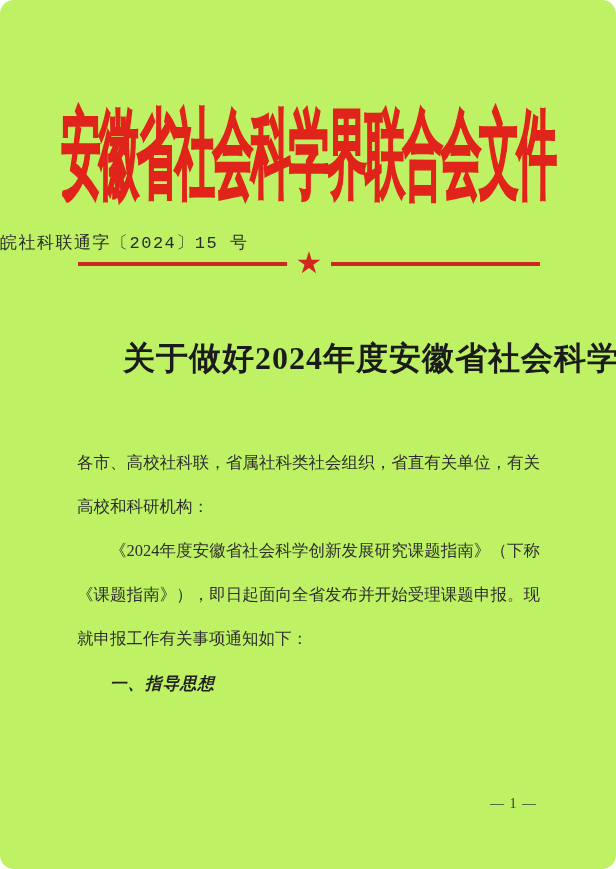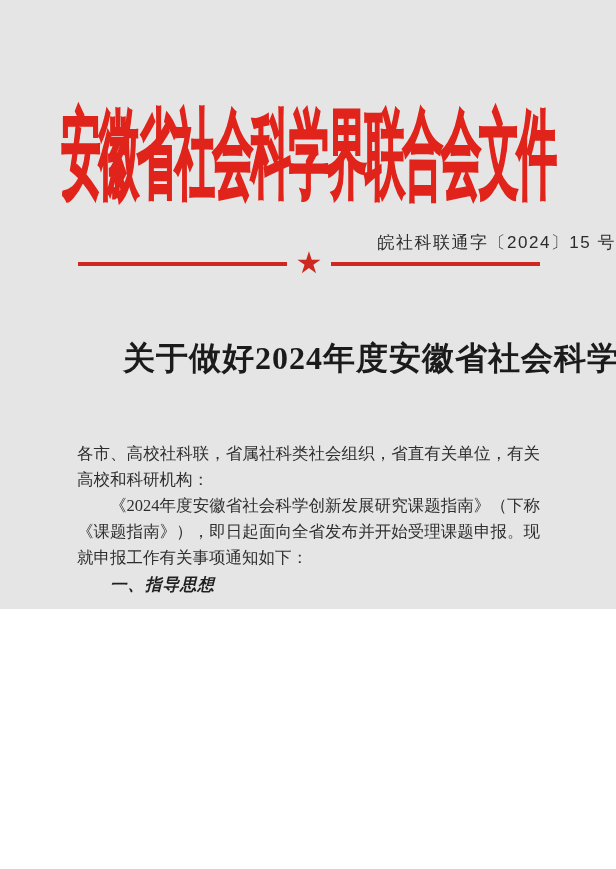--- a/index.html
+++ b/index.html
@@ -3,24 +3,25 @@
 <meta charset="utf-8">
 <style>
   html, body {
     margin: 0;
     padding: 0;
     background: #ffffff;
   }
   .page {
     position: relative;
     width: 616px;
-    height: 609px;
-    background: #e5e5e5;
+    height: 869px;
+    background: #bef264;
     overflow: hidden;
     font-family: "Liberation Serif", serif;
+    border-radius: 14px;
   }
 
   
   .letterhead {
     position: absolute;
     top: 96px;
     left: 0;
     width: 616px;
     height: 116px;
     display: flex;
@@ -37,25 +38,25 @@
     transform-origin: center;
     -webkit-text-stroke: 1px currentColor;
   }
 
   
   .doc-number {
     position: absolute;
     top: 231px;
     left: 0;
     width: 616px;
-    text-align: right;
+    text-align: left;
     font-size: 17px;
     letter-spacing: 1.5px;
     color: #2b2b2b;
-    font-family: Liberation Sans, sans-serif;
+    font-family: Liberation Mono, monospace;
   }
 
   
   .red-rule {
     position: absolute;
     top: 250px;
     left: 78px;
     width: 462px;
     height: 28px;
     display: flex;
@@ -87,21 +88,21 @@
     font-family: "Liberation Serif", serif;
   }
 
   
   .body-text {
     position: absolute;
     top: 441px;
     left: 77px;
     width: 463px;
     font-size: 16.5px;
-    line-height: 26px;
+    line-height: 44px;
     color: #2e2e2e;
     text-align: justify;
     font-family: "Liberation Serif", serif;
   }
   .body-text p {
     margin: 0;
   }
   .p-indent {
     text-indent: 2em;
     font-family: Liberation Serif, serif;

